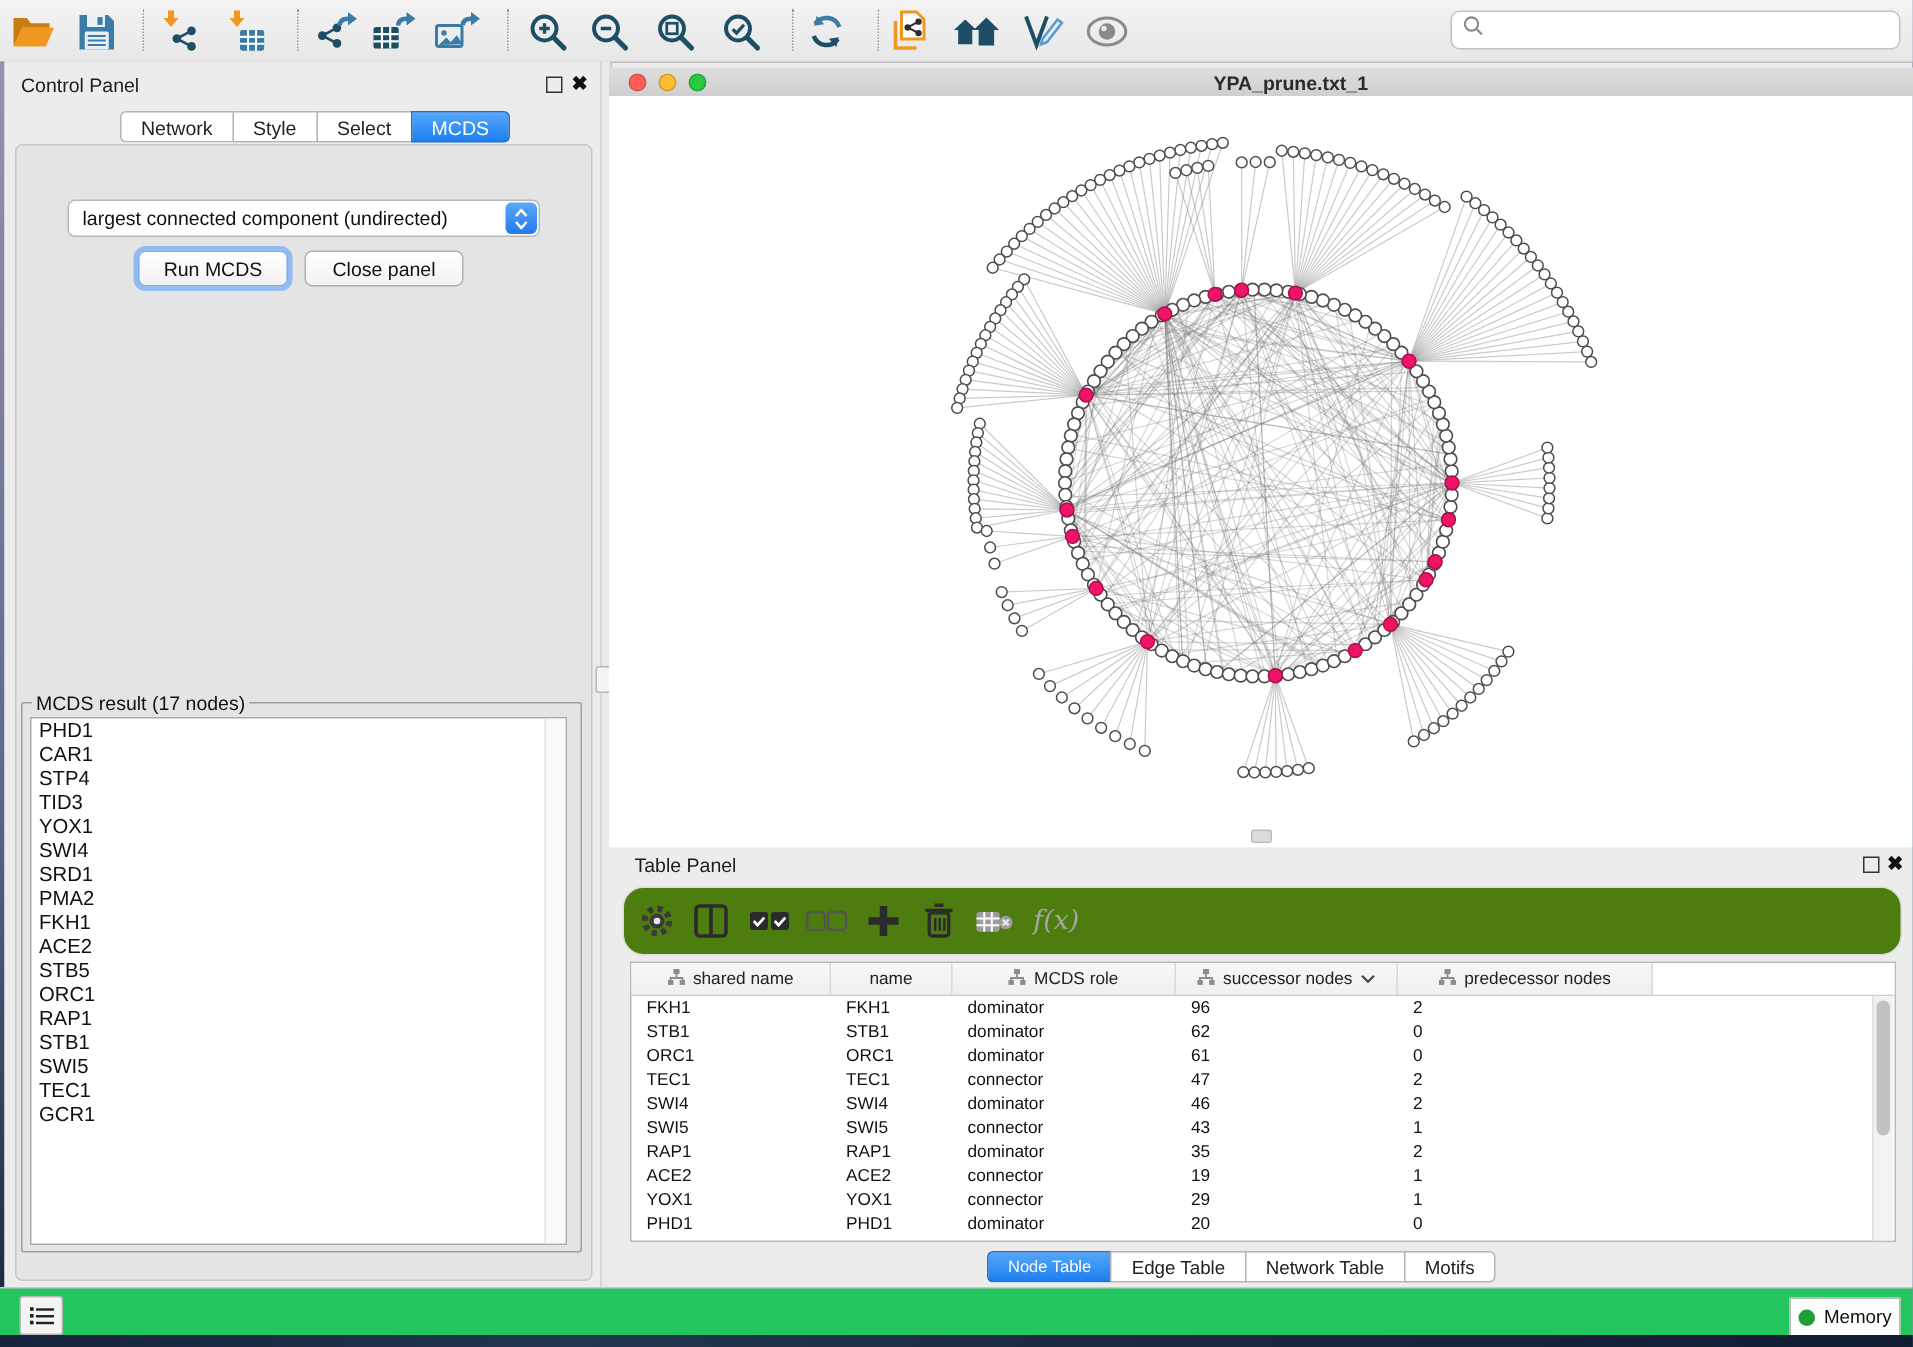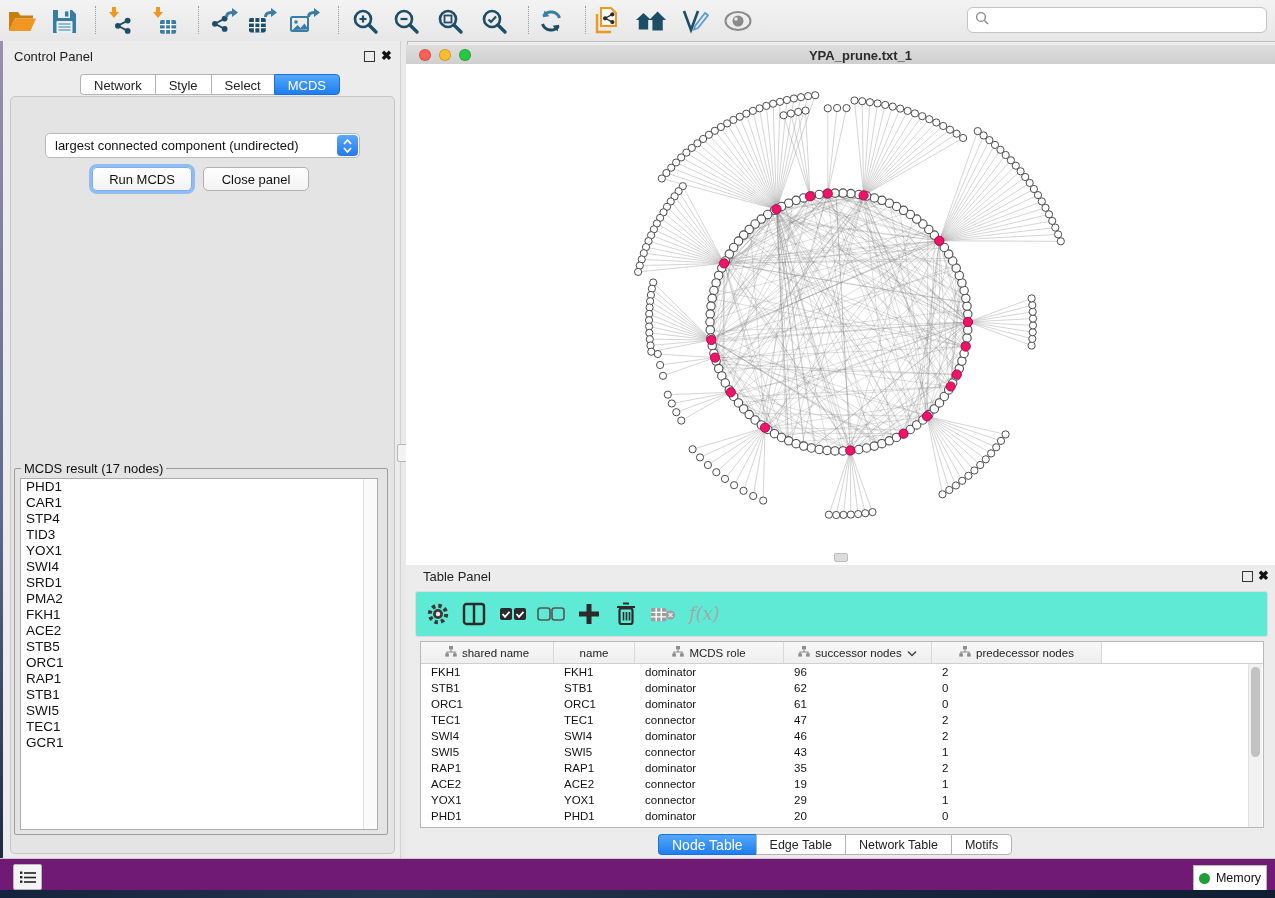--- a/index.html
+++ b/index.html
@@ -51,35 +51,35 @@
   
   .net-window{position:absolute;left:406px;top:41px;width:869px;height:524px;}
   .net-titlebar{position:absolute;left:0;top:4px;width:869px;height:19px;
     background:linear-gradient(#dedede,#cfcfcf);border-bottom:1px solid #a9a9a9;padding-left:40px;}
   .tl{position:absolute;top:4px;width:12px;height:12px;border-radius:50%;box-sizing:border-box;border:1px solid rgba(0,0,0,.18);}
   .net-title{position:absolute;left:0;top:3px;width:100%;text-align:center;font-size:13px;font-weight:700;color:#2b2b2b;}
   .net-canvas{position:absolute;left:0;top:23px;width:869px;height:501px;background:#fff;}
   
   .table-panel{position:absolute;left:406px;top:565px;width:869px;height:293px;background:#ececec;}
   .tp-title{position:absolute;left:17px;top:4px;font-size:13px;color:#1c1c1c;}
-  .tp-toolbar{position:absolute;left:9px;top:26px;width:851px;height:44px;background:#5eead4;
-    border:1px solid #dcdcdc;border-radius:3px;}
+  .tp-toolbar{position:absolute;left:9px;top:26px;width:851px;height:44px;background:#4d7c0f;
+    border:1px solid #dcdcdc;border-radius:14px;}
   .tp-icon{position:absolute;top:6px;width:32px;height:32px;display:flex;align-items:center;justify-content:center;}
   .tbl{position:absolute;left:14px;top:76px;width:844px;height:187px;background:#fff;border:1px solid #b9b9b9;box-sizing:border-box;}
   .tbl-head{display:flex;height:21px;background:linear-gradient(#f7f7f7,#efefef);border-bottom:1px solid #cfcfcf;}
   .th{display:flex;align-items:center;justify-content:center;gap:5px;font-size:11.5px;color:#222;
     border-right:1px solid #d8d8d8;box-sizing:border-box;position:relative;}
   .tr{display:flex;height:16px;align-items:center;}
   .td{font-size:11.5px;color:#111;box-sizing:border-box;padding:0 10px;white-space:nowrap;overflow:hidden;}
   .num{text-align:left;}
   .tbl-scroll{position:absolute;right:1px;top:22px;width:13px;height:163px;background:#f2f2f2;border-left:1px solid #e0e0e0;}
   .tbl-thumb{position:absolute;left:1.5px;top:3px;width:9px;height:90px;background:#c2c2c2;border-radius:5px;}
   .tp-tabs{position:absolute;left:252px;top:269px;height:21px;display:flex;}
   
-  .status-bar{position:absolute;left:0;top:858px;width:1275px;height:32px;background:#701a75;border-top:1px solid #c9c9c9;}
+  .status-bar{position:absolute;left:0;top:858px;width:1275px;height:32px;background:#22c55e;border-top:1px solid #c9c9c9;}
   .status-btn{position:absolute;left:13px;top:5px;width:27px;height:24px;background:#f4f4f4;border:1px solid #b8b8b8;
     border-radius:2px;display:flex;align-items:center;justify-content:center;}
   .memory-btn{position:absolute;right:8px;top:6px;width:72px;height:24px;background:#fff;border:1px solid #b8b8b8;
     display:flex;align-items:center;justify-content:center;gap:6px;font-size:12.5px;color:#111;}
   .mem-dot{width:11px;height:11px;border-radius:50%;background:#1e9e35;}
   .bottom-strip{position:absolute;left:0;top:890px;width:1275px;height:8px;
     background:linear-gradient(90deg,#15233c,#24354f 30%,#1a2940 60%,#101d33);}
 </style>
 </head>
 <body>
@@ -1184,21 +1184,21 @@
             <div class="td" style="width: 149px;">dominator</div>
             <div class="td num" style="width: 148px;">20</div>
             <div class="td num" style="width: 170px;">0</div>
           </div>
         </div>
       <div class="tbl-scroll">
         <div class="tbl-thumb"></div>
       </div>
     </div>
     <div class="tp-tabs" id="tp-tabs">
-        <div class="seg-tab active" style="font-size: 14px;">Node Table</div>
+        <div class="seg-tab active" style="font-size: 11px;">Node Table</div>
         <div class="seg-tab" style="font-size: 12.5px;">Edge Table</div>
         <div class="seg-tab" style="font-size: 12.5px;">Network Table</div>
         <div class="seg-tab" style="font-size: 12.5px; text-align: right;">Motifs</div>
       </div>
   </div>
 
   <div class="status-bar">
     <div class="status-btn">
       <svg width="16" height="13" viewBox="0 0 16 13">
         <rect x="0" y="0.5" width="2.4" height="2.4" fill="#222"></rect>

